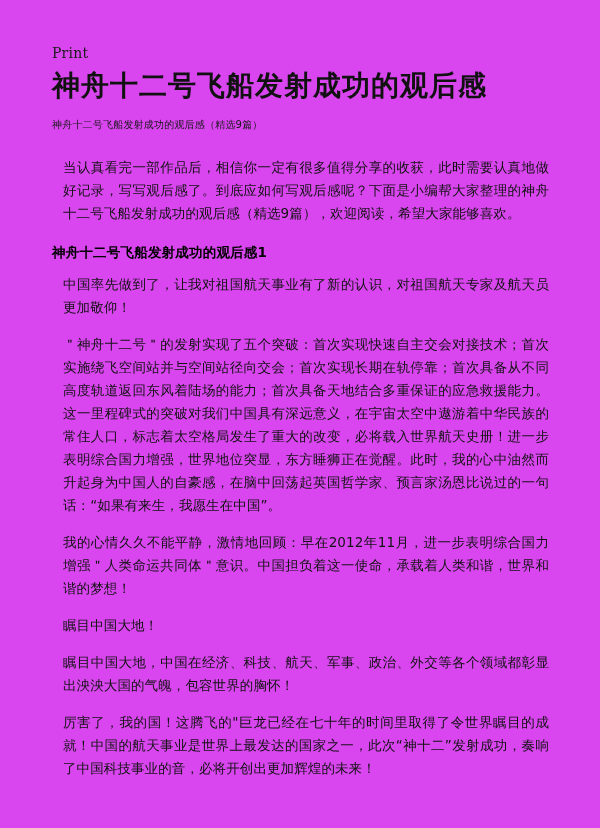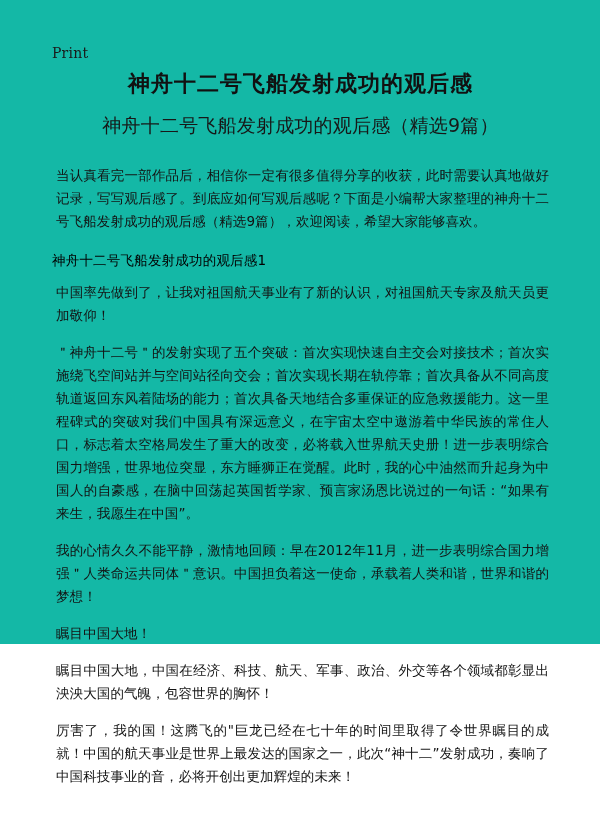--- a/index.html
+++ b/index.html
@@ -11,70 +11,68 @@
     width: 600px;
     height: 828px;
     overflow: hidden;
     font-family: "DejaVu Sans", "Liberation Sans", sans-serif;
     color: #000000;
     -webkit-font-smoothing: none;
   }
   .page {
     position: relative;
     width: 600px;
-    height: 644px;
-    background: #14b8a6;
+    height: 828px;
+    background: #d946ef;
     box-sizing: border-box;
   }
   .print-label {
     position: absolute;
     left: 52px;
     top: 44px;
     font-family: "DejaVu Serif", "Liberation Serif", serif;
     font-size: 14px;
     line-height: 18px;
     color: #1a1a1a;
     letter-spacing: 0.2px;
   }
   .content {
     position: absolute;
     left: 52px;
     top: 72px;
     width: 497px;
   }
   .doc-title {
-    font-size: 22px;
+    font-size: 28px;
     line-height: 28px;
     font-weight: bold;
-    text-align: center;
+    text-align: left;
     letter-spacing: 1px;
     margin: 0 0 6px 0;
     color: #111111;
-    font-family: Liberation Mono, monospace;
   }
   .doc-subtitle {
-    font-size: 19px;
+    font-size: 10px;
     line-height: 22px;
-    margin: 14px 0 28px 0;
+    margin: 14px 0 20px 0;
     color: #171717;
     letter-spacing: 0.2px;
-    text-align: center;
   }
   .section-heading {
     font-size: 13.5px;
     line-height: 22px;
-    font-weight: normal;
+    font-weight: bold;
     margin: 16px 0 10px 0;
     color: #000000;
     letter-spacing: 0.2px;
   }
   p.body-text {
     font-size: 13.5px;
     line-height: 23px;
-    margin: 0 0 14px 4px;
+    margin: 0 0 14px 11px;
     color: #131313;
     text-align: justify;
     text-justify: inter-character;
     letter-spacing: 0.1px;
     word-break: break-all;
   }
   p.body-text:last-child {
     margin-bottom: 0;
   }
 </style>

